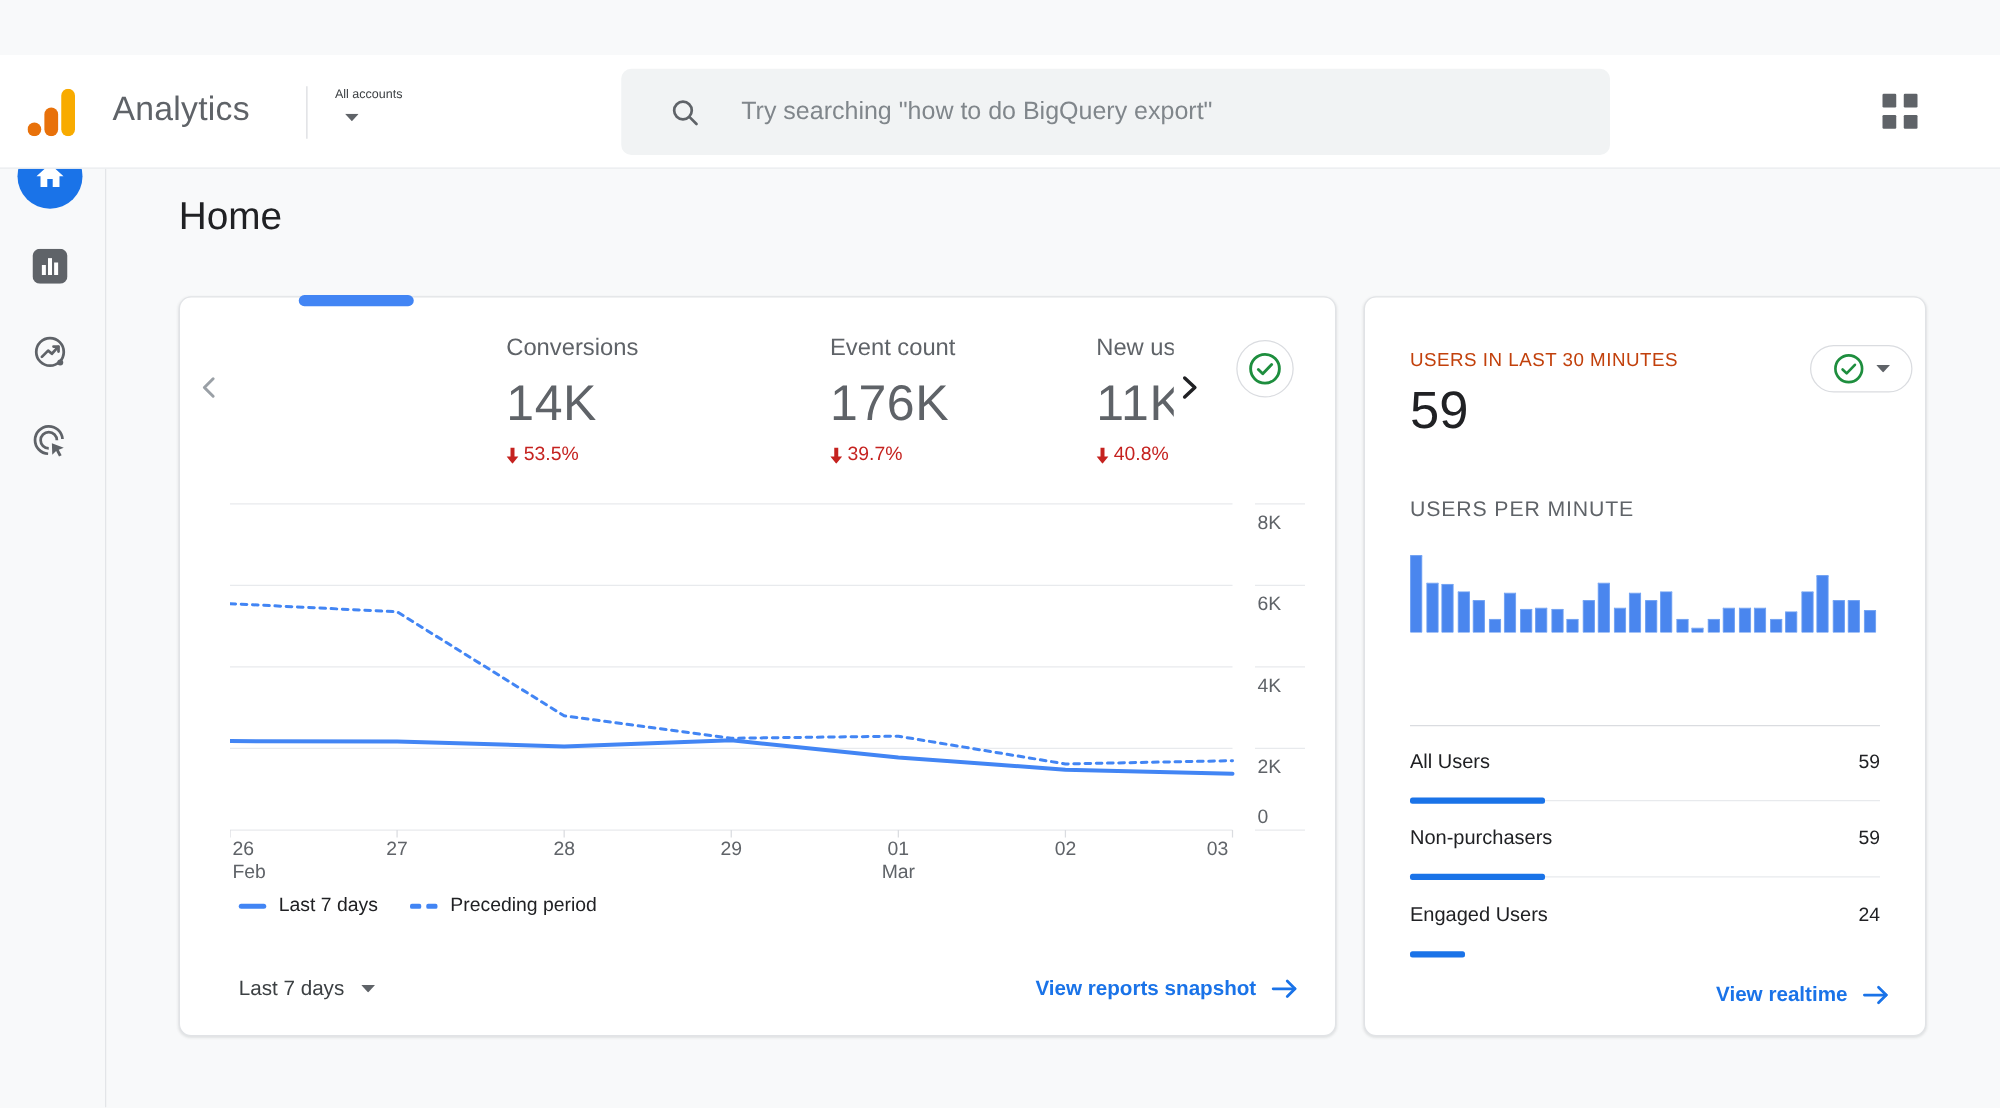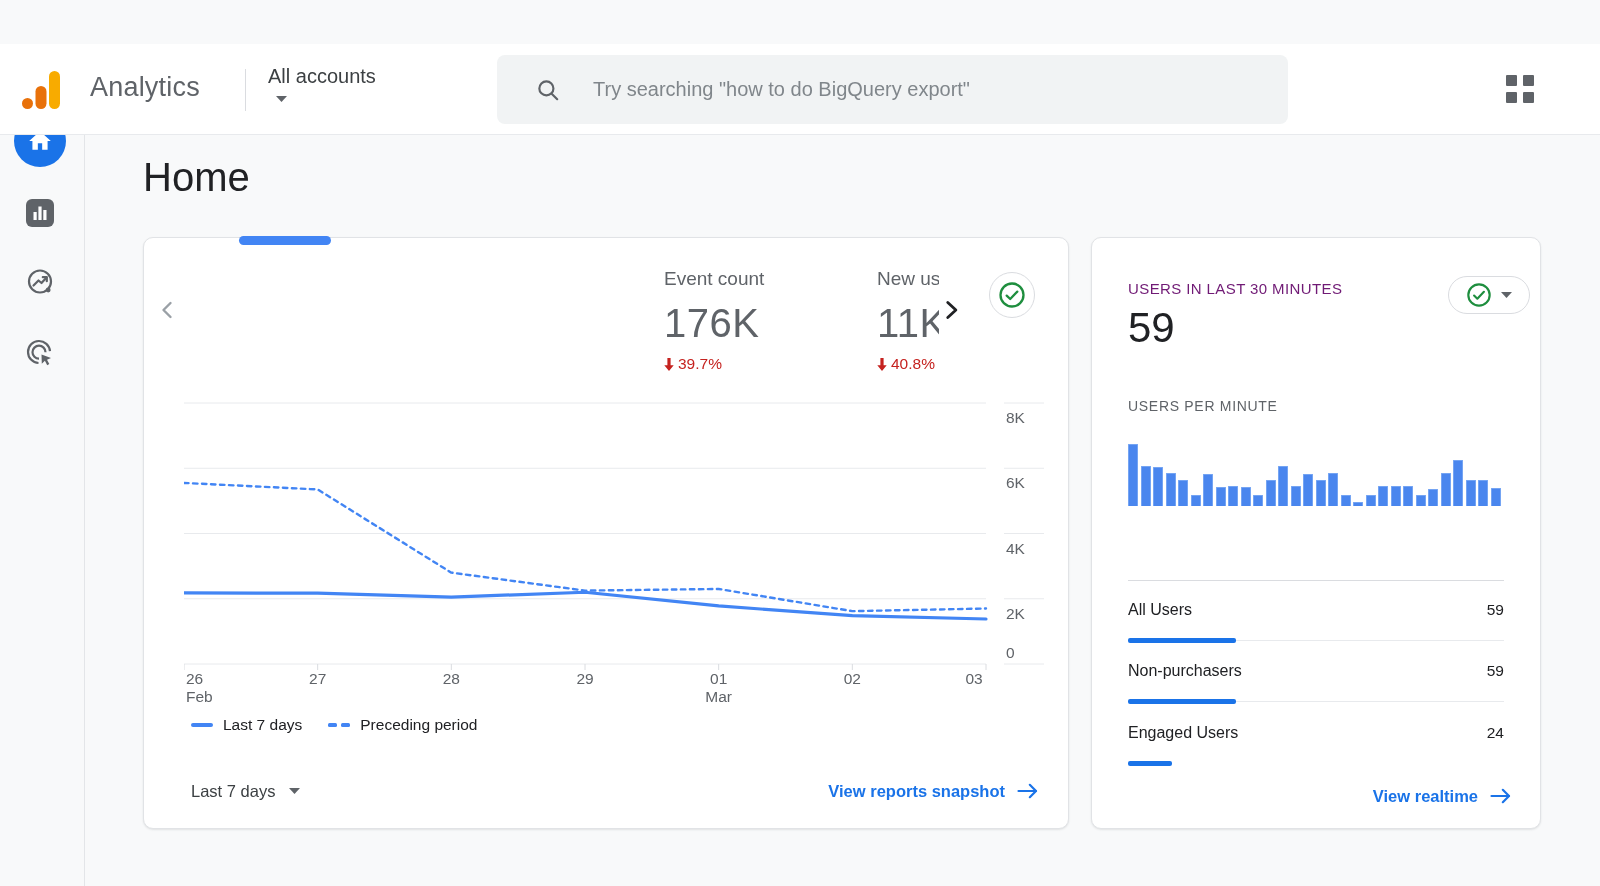--- a/index.html
+++ b/index.html
@@ -6,40 +6,40 @@
   html,body { width:1600px; height:886px; overflow:hidden; }
   body { font-family:"Liberation Sans","DejaVu Sans",sans-serif; background:#f8f9fa; color:#202124; }
   .stage { position:relative; width:1600px; height:886px; }
 
   
   .header { position:absolute; left:0; top:0; width:1600px; height:91px; background:#fff; border-bottom:1px solid #e8eaed; z-index:5;margin-top:44px; }
   .logo { position:absolute; left:22px; top:27px; width:40px; height:38px; }
   .product-name { position:absolute; left:90px; top:28px; font-size:27px; color:#5f6368; letter-spacing:.2px; }
   .header-divider { position:absolute; left:245px; top:25px; width:1px; height:42px; background:#dadce0; }
   .account-sel { position:absolute; left:268px; top:21px; cursor:pointer; }
-  .account-sel .acc-label { font-size:20px; color:#3c4043; }
+  .account-sel .acc-label { font-size:10px; color:#3c4043; }
   .account-sel .caret { display:block; margin:8px 0 0 8px; }
   .search { position:absolute; left:497px; top:11px; width:791px; height:69px; background:#f1f3f4; border-radius:8px; }
   .search .s-icon { position:absolute; left:38px; top:22px; }
   .search input { position:absolute; left:96px; top:0; width:660px; height:69px; border:none; background:transparent; outline:none; font-size:20px; color:#3c4043; font-family:inherit; }
   .search input::placeholder { color:#80868b; opacity:1; }
   .apps-btn { position:absolute; left:1506px; top:31px; width:28px; height:28px; display:grid; grid-template-columns:11px 11px; grid-template-rows:11px 11px; gap:6px; cursor:pointer; }
   .apps-btn div { background:#5f6368; border-radius:1px; }
 
   
   .sidebar { position:absolute; left:0; top:91px; width:85px; height:795px; background:#f8f9fa; border-right:1px solid #e3e5e8; z-index:4; }
   .side-btn { position:absolute; cursor:pointer; display:flex; align-items:center; justify-content:center; }
   .side-home { left:14px; top:24px; width:52px; height:52px; border-radius:50%; background:#1a73e8; }
   .side-reports { left:26px; top:108px; width:28px; height:28px; }
   .side-explore { left:25px; top:176px; width:30px; height:30px; }
   .side-ads { left:25px; top:247px; width:30px; height:30px; }
 
   
   .main { position:absolute; left:85px; top:91px; width:1515px; height:795px; background:#f8f9fa; }
-  .page-title { position:absolute; left:58px; top:64px; font-size:40px; font-weight:400; color:#202124; }
+  .page-title { position:absolute; left:58px; top:64px; font-size:31px; font-weight:400; color:#202124; }
 
   .card { position:absolute; background:#fff; border:1px solid #e1e3e6; border-radius:10px; box-shadow:0 1px 2px rgba(60,64,67,.12); }
   .overview-card { left:58px; top:146px; width:926px; height:592px; }
   .realtime-card { left:1006px; top:146px; width:450px; height:592px; }
 
   
   .tab-indicator { position:absolute; left:95px; top:-2px; width:92px; height:9px; border-radius:5px; background:#4285f4; }
   .chev-left { position:absolute; left:12px; top:58px; width:28px; height:28px; background:none; border:none; cursor:pointer; }
   .chev-right { position:absolute; left:794px; top:56px; width:32px; height:32px; background:none; border:none; cursor:pointer; }
   .check-btn { position:absolute; left:845px; top:34px; width:46px; height:46px; border-radius:50%; border:1px solid #dadce0; background:#fff; cursor:pointer; display:flex; align-items:center; justify-content:center; }
@@ -54,24 +54,24 @@
   .legend { position:absolute; left:47px; top:478px; display:flex; align-items:center; gap:26px; font-size:15.5px; color:#202124; }
   .legend .l-item { display:flex; align-items:center; gap:10px; }
   .l-solid { width:22px; height:4px; border-radius:2px; background:#4285f4; }
   .l-dash { display:flex; gap:4px; }
   .l-dash span { width:9px; height:4px; border-radius:1.5px; background:#4285f4; }
   .card-footer { position:absolute; left:47px; right:29px; top:533px; height:40px; display:flex; align-items:center; justify-content:space-between; }
   .range-sel { display:flex; align-items:center; gap:14px; font-size:16.5px; color:#3c4043; cursor:pointer; background:none; border:none; font-family:inherit; }
   .link-btn { display:flex; align-items:center; gap:12px; font-size:16.5px; font-weight:700; color:#1a73e8; cursor:pointer; background:none; border:none; font-family:inherit; }
 
   
-  .rt-title { position:absolute; left:36px; top:42px; font-size:15px; color:#701a75; letter-spacing:.4px; }
+  .rt-title { position:absolute; left:36px; top:42px; font-size:15px; color:#c2410c; letter-spacing:.4px; }
   .rt-pill { position:absolute; left:356px; top:38px; width:82px; height:38px; border-radius:19px; border:1px solid #dadce0; background:#fff; display:flex; align-items:center; justify-content:center; gap:9px; cursor:pointer; }
   .rt-value { position:absolute; left:36px; top:64px; font-size:42px; color:#202124; line-height:52px; }
-  .rt-bars-title { position:absolute; left:36px; top:160px; font-size:14px; color:#5f6368; letter-spacing:.7px; }
+  .rt-bars-title { position:absolute; left:36px; top:160px; font-size:17px; color:#5f6368; letter-spacing:.7px; }
   .rt-bars { position:absolute; left:36px; top:196px; width:380px; height:72px; display:flex; align-items:flex-end; gap:2.5px; }
   .rt-bars div { width:10px; background:#4a86ee; border:1px solid #74a4f3; border-bottom:none; border-radius:1px 1px 0 0; }
   .rt-table-head { position:absolute; left:36px; right:36px; top:304px; height:26px; display:flex; align-items:center; justify-content:space-between; font-size:14px; color:#5f6368; letter-spacing:.4px; }
   .rt-table-head .th { display:flex; align-items:center; gap:8px; cursor:pointer; }
   .head-line { position:absolute; left:36px; right:36px; top:342px; height:1px; background:#dadce0; }
   .aud-rows { position:absolute; left:36px; right:36px; top:342px; }
   .aud-row { position:relative; height:61px; display:flex; align-items:center; justify-content:space-between; border-bottom:1px solid #e8eaed; }
   .aud-row:last-child { border-bottom:none; }
   .aud-row .a-label { font-size:16px; color:#202124; }
   .aud-row .a-value { font-size:15.5px; color:#202124; }
@@ -165,20 +165,32 @@
     <section class="card overview-card">
       <div class="tab-indicator"></div>
 
       <button class="chev-left">
         <svg width="24" height="24" viewBox="0 0 24 24" fill="none" stroke="#9aa0a6" stroke-width="2.4" stroke-linecap="round" stroke-linejoin="round">
             <polyline points="14.5,5 7.5,12 14.5,19"></polyline>
           </svg>
       </button>
 
       <div class="metrics">
+        <div class="metric-col" style="left:172px">
+          <div class="m-label">Conversions</div>
+          <div class="m-value">14K</div>
+          <div class="m-delta">
+            <span>
+                <svg width="10" height="13" viewBox="0 0 10 13">
+                  <path d="M5 13 L0.3 7.2 H3.4 V0 H6.6 V7.2 H9.7 Z" fill="#c5221f"></path>
+                </svg>
+              </span>
+            <span>53.5%</span>
+          </div>
+        </div>
         <div class="metric-col" style="left:431px">
           <div class="m-label">Event count</div>
           <div class="m-value">176K</div>
           <div class="m-delta">
             <span>
                 <svg width="10" height="13" viewBox="0 0 10 13">
                   <path d="M5 13 L0.3 7.2 H3.4 V0 H6.6 V7.2 H9.7 Z" fill="#c5221f"></path>
                 </svg>
               </span>
             <span>39.7%</span>

